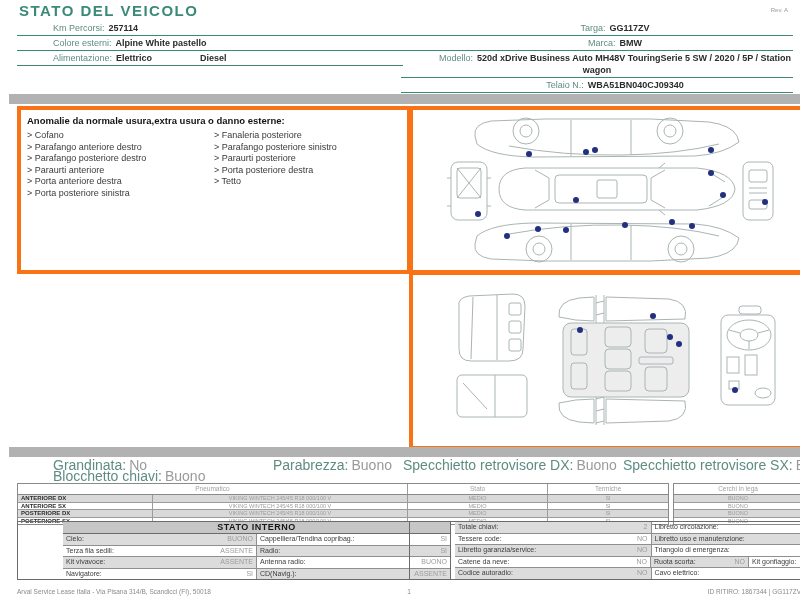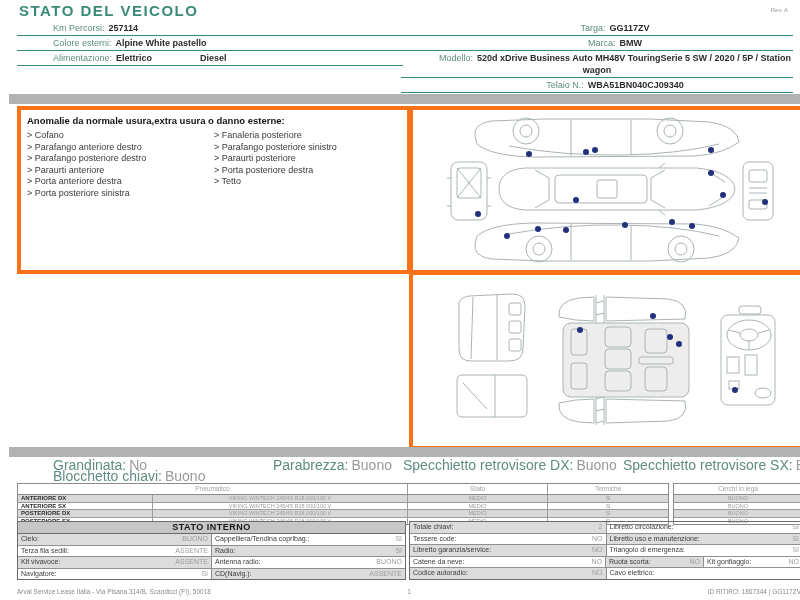--- a/index.html
+++ b/index.html
@@ -49,21 +49,21 @@
   .th-pneu{width:390px;border-right:1px solid #9c9c9c;}
   .th-stato{width:140px;border-right:1px solid #9c9c9c;}
   .th-term{width:120px;}
   .cerchi{left:664px;top:483px;width:128px;border:1px solid #8a8a8a;font-size:5.5px;}
   .cerchi .tyre-hrow{justify-content:center;}
   .cerchi-cell{height:6.5px;line-height:6.5px;text-align:center;color:#9c9c9c;border-bottom:1px solid #9c9c9c;overflow:hidden;}
   .cerchi-cell:last-child{border-bottom:none;}
   .grow{background:#d9d9d9;}
 
   
-  .btable{border:1px solid #6b6b6b;}
+  .btable{border:1px solid #6b6b6b;padding-left:45px;}
   .btable-left{left:8px;top:521px;width:387px;}
   .btable-right{left:400px;top:521px;width:392px;}
   .bt-head{background:#c6c6c6;border-bottom:1px solid #6b6b6b;text-align:center;font-weight:bold;font-size:9px;line-height:11px;height:11px;color:#161616;letter-spacing:0.5px;}
   .bt-row{display:flex;border-bottom:1px solid #8f8f8f;height:10.5px;line-height:10.5px;overflow:hidden;}
   .bt-row:last-child{border-bottom:none;}
   .cell{flex:1;display:flex;justify-content:space-between;padding:0 3px;font-size:7px;border-right:1px solid #8f8f8f;box-sizing:border-box;overflow:hidden;white-space:nowrap;}
   .cell:last-child{border-right:none;}
   .cell .cl{color:#3c3c3c;}
   .cell .cv{color:#9c9c9c;}
   .cell.q{flex:0 0 25%;}

